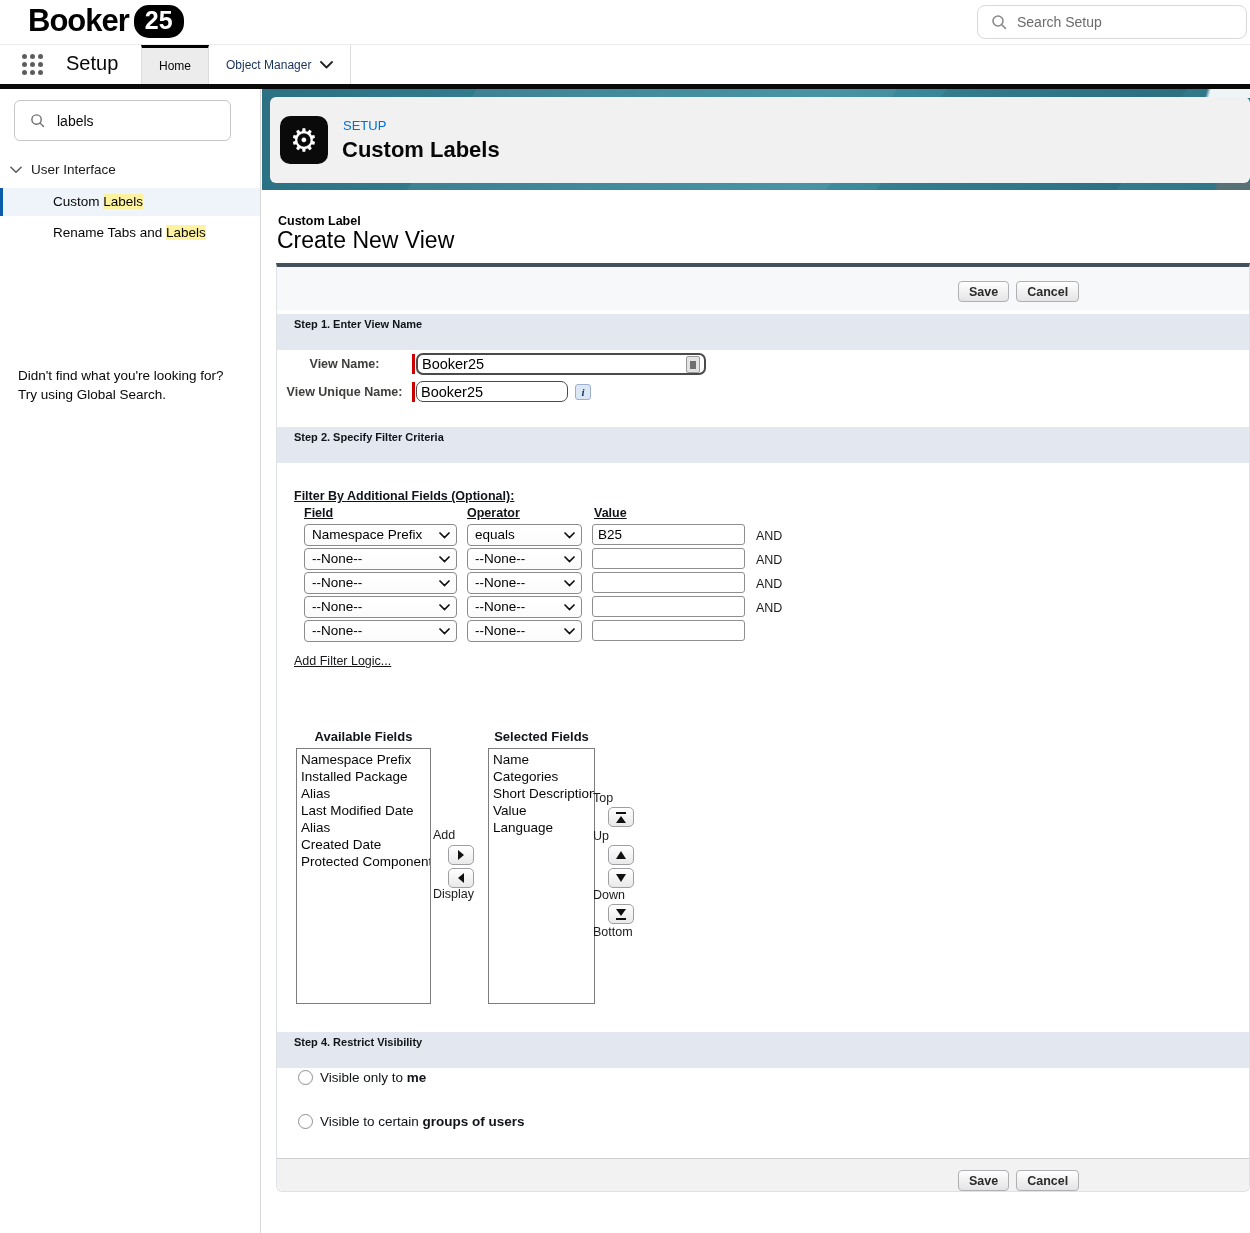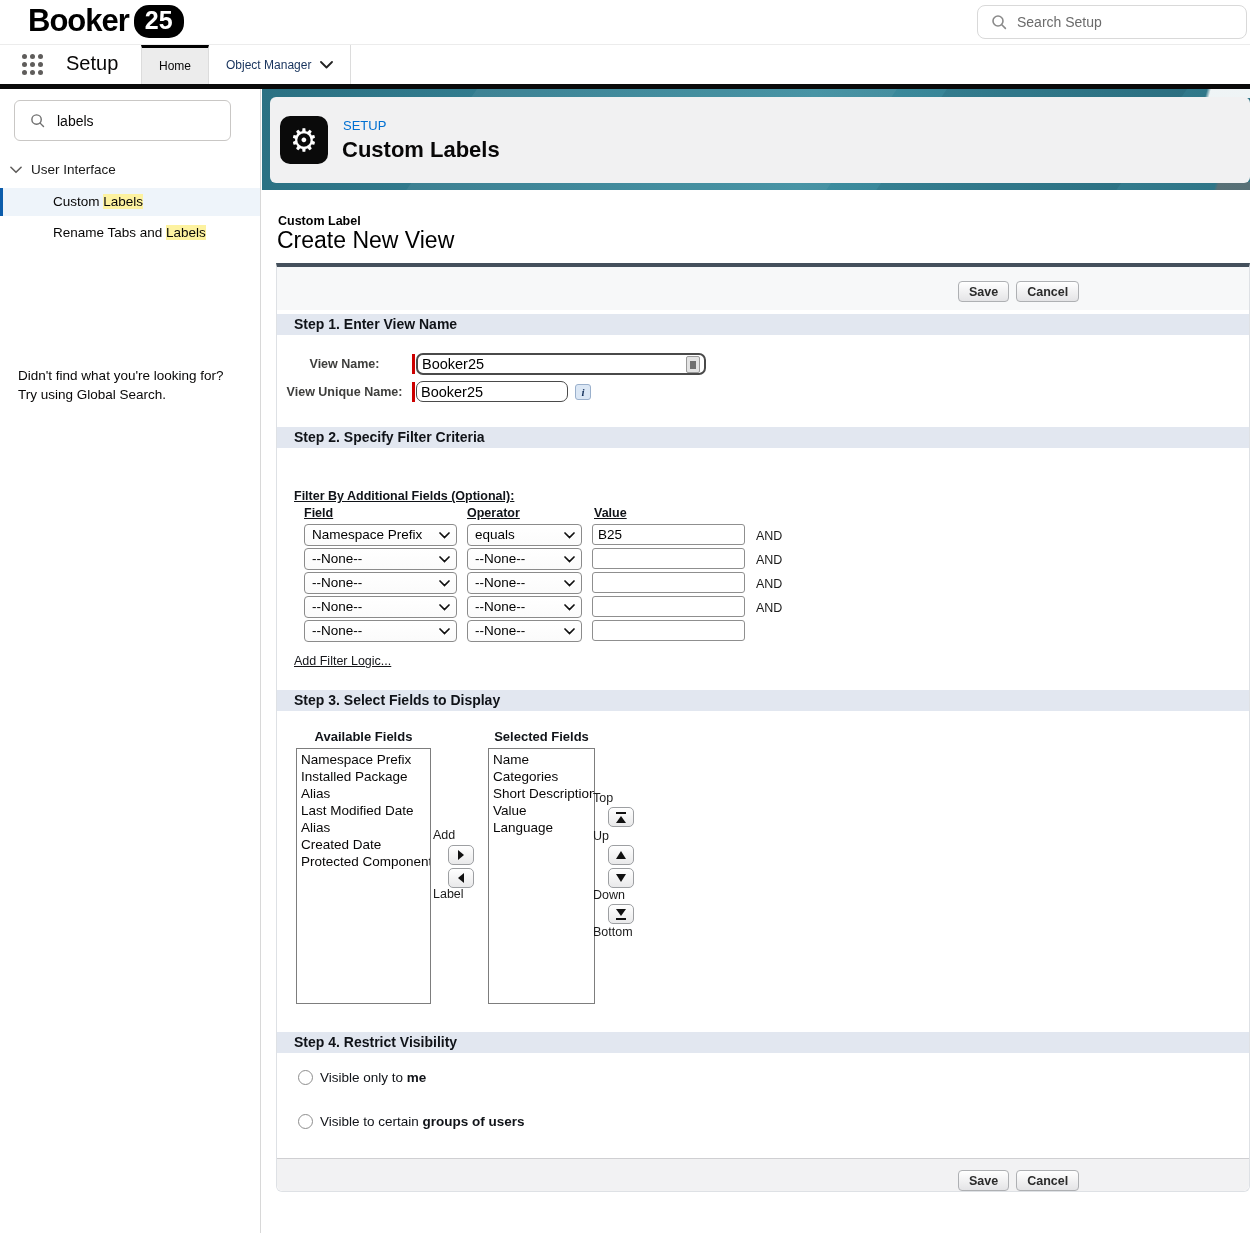--- a/index.html
+++ b/index.html
@@ -54,21 +54,21 @@
 
   
   .content-subtitle { position:absolute; left:278px; top:214px; font-size:12.5px; font-weight:700; color:#000; }
   .content-title { position:absolute; left:277px; top:227px; font-size:23px; color:#000; }
 
   
   #form-block { position:absolute; left:276px; top:263px; width:974px; height:929px; background:#fff; border:1px solid #dee1e5; border-top:4px solid #44505c; border-radius:0 0 6px 6px; }
   .toolbar-top { position:absolute; left:0; top:0; width:100%; height:43px; background:#f7f8f9; }
   .btn-row { position:absolute; left:681px; display:flex; gap:7px; }
   .btn { background:linear-gradient(#ffffff,#e4e4e6); border:1px solid #aeb0b3; border-radius:4px; font-family:inherit; font-size:12.5px; font-weight:700; color:#2b2b2b; height:21px; padding:0 10px; cursor:pointer; }
-  .step-bar { position:absolute; left:0; width:100%; height:21px; background:#e2e7f0; font-size:14px; font-weight:700; color:#101318; line-height:21px; padding-left:17px; }
+  .step-bar { position:absolute; left:0; width:100%; height:36px; background:#e2e7f0; font-size:11px; font-weight:700; color:#101318; line-height:21px; padding-left:17px; }
 
   
   .fld-label { position:absolute; width:135px; text-align:center; font-size:12.5px; font-weight:700; color:#3e3e3c; line-height:22px; }
   .req-bar { position:absolute; width:3px; height:20px; background:#c00; }
   .txt-input { position:absolute; height:22px; border:1px solid #4a4a4a; border-radius:7px; font-family:inherit; font-size:14.5px; padding:0 4px; color:#000; outline:none; background:#fff; }
   .autofill-icon { position:absolute; width:14px; height:17px; border:1px solid #9a9a9a; background:#e3e3e3; border-radius:2px; display:flex; align-items:center; justify-content:center; cursor:pointer; }
   .autofill-icon i { display:block; width:6px; height:8px; background:#6f6f6f; }
   .info-icon { position:absolute; width:16px; height:16px; background:#dbe7f5; border:1px solid #9ab0cc; border-radius:3px; font-size:11px; font-style:italic; font-weight:700; font-family:"Liberation Serif",serif; color:#16325c; text-align:center; line-height:14px; cursor:pointer; }
 
   
@@ -250,21 +250,20 @@
           <path d="M1 1 L5.5 5.5 L10 1" fill="none" stroke="#111" stroke-width="1.7" stroke-linecap="round"></path>
         </svg></div>
     <div class="sel" style="top:353px; left:190px; width:115px;"><span>--None--</span><svg width="11" height="7" viewBox="0 0 11 7">
           <path d="M1 1 L5.5 5.5 L10 1" fill="none" stroke="#111" stroke-width="1.7" stroke-linecap="round"></path>
         </svg></div>
     <input class="val-input" style="top: 353px; left: 315px; width: 153px;" value="">
     <div class="and-lbl" style="top:354px; left:479px;"></div>
 
     <div class="link" style="top:387px; left:17px;">Add Filter Logic...</div>
 
-    <div class="step-bar" style="top:423px;">Step 3. Select Fields to Display</div>
     <div class="list-title" style="top:462px; left:19px; width:135px;">Available Fields</div>
     <div class="list-title" style="top:462px; left:211px; width:107px;">Selected Fields</div>
     <div class="listbox" style="top:481px; left:19px; width:135px; height:256px;">
         <div class="lb-item">Namespace Prefix</div>
         <div class="lb-item">Installed Package</div>
         <div class="lb-item">Alias</div>
         <div class="lb-item">Last Modified Date</div>
         <div class="lb-item">Alias</div>
         <div class="lb-item">Created Date</div>
         <div class="lb-item">Protected Component</div>
@@ -281,21 +280,21 @@
     <div class="mini-btn" style="top:578px; left:171px;">
         <svg width="8" height="10" viewBox="0 0 8 10">
           <path d="M1 0 L7 5 L1 10 Z" fill="#111"></path>
         </svg>
       </div>
     <div class="mini-btn" style="top:601px; left:171px;">
         <svg width="8" height="10" viewBox="0 0 8 10">
           <path d="M7 0 L1 5 L7 10 Z" fill="#111"></path>
         </svg>
       </div>
-    <div class="mini-lbl" style="top:620px; left:156px;">Label</div>
+    <div class="mini-lbl" style="top:620px; left:156px;">Display</div>
 
     <div class="mini-lbl" style="top:524px; left:316px;">Top</div>
     <div class="mini-btn" style="top:540px; left:331px;">
         <svg width="10" height="11" viewBox="0 0 10 11">
           <rect x="0" y="0" width="10" height="2" fill="#111"></rect>
           <path d="M5 4 L10 11 L0 11 Z" fill="#111"></path>
         </svg>
       </div>
     <div class="mini-lbl" style="top:562px; left:316px;">Up</div>
     <div class="mini-btn" style="top:578px; left:331px;">

